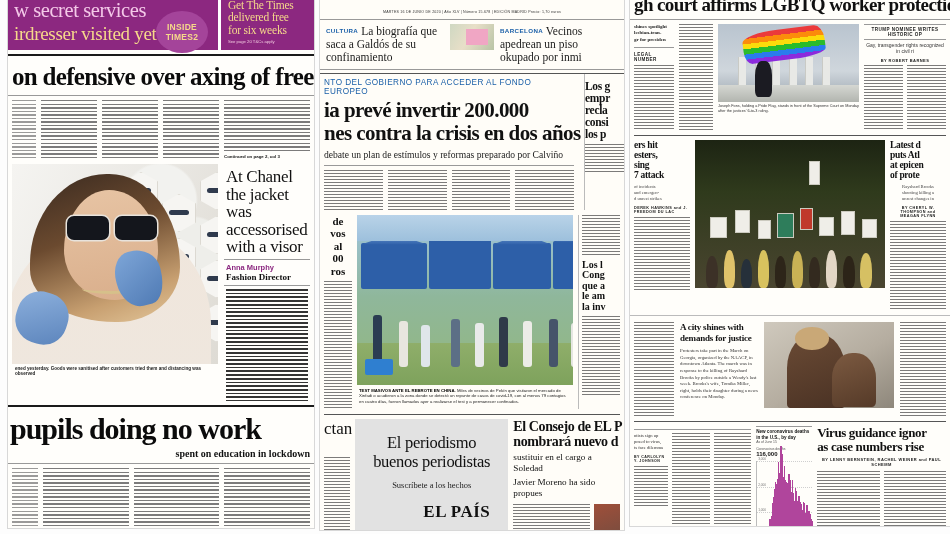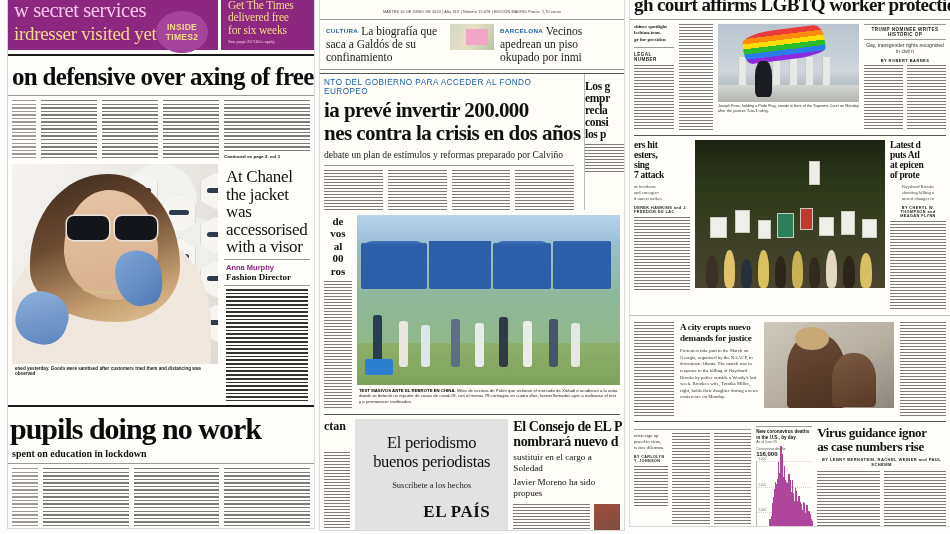--- a/index.html
+++ b/index.html
@@ -73,21 +73,21 @@
   .t-promo-side .tc { color:#f0c8dd; font-size:4.2px; margin-top:3px;
                       font-family:"Liberation Sans", sans-serif; }
   .t-head {
     font-size:25px; line-height:27px; font-weight:bold; letter-spacing:-.7px;
     padding:7px 4px 5px 4px; white-space:nowrap; color:#0b0b0b;
   }
   .t-head2 {
     font-size:30px; line-height:31px; font-weight:bold; letter-spacing:-1px;
     padding:6px 2px 2px 2px; white-space:nowrap; color:#0b0b0b;
   }
-  .t-sub { font-size:10px; font-weight:bold; padding:2px 4px 4px 4px; color:#111; }
+  .t-sub { font-size:10px; font-weight:bold; padding:2px 4px 4px 4px; color:#111;text-align:right; }
   .t-photo { position:relative; height:200px; overflow:hidden; background:#e7e4df; }
   .t-cap { font-size:4.6px; font-weight:bold; padding:2px 3px; color:#222;
            font-family:"Liberation Sans", sans-serif; }
   .t-chanel { font-size:17px; line-height:17.5px; padding:4px 2px 3px 2px;
               letter-spacing:-.3px; }
   .t-byline { color:#8c2880; font-size:7.5px; font-weight:bold;
               font-family:"Liberation Sans", sans-serif; }
   .t-byline2 { font-size:9px; font-weight:bold; }
 
   
@@ -441,27 +441,38 @@
           <div class="ppl" style="left:214px; height:44px; background:#e6e7e2;"></div>
 
           <div style="position:absolute;left:8px;bottom:10px;width:28px;height:16px;background:#2f7fd0;border-radius:2px"></div>
         </div>
         <div class="ep-cap">
           <b>TEST MASIVOS ANTE EL REBROTE EN CHINA.</b>
           <span>Miles de vecinos de Pekín que visitaron el mercado de Xinfadi o acudieron a la zona donde se detectó un repunte de casos de covid-19, con al menos 79 contagios en cuatro días, fueron llamados ayer a realizarse el test y a permanecer confinados.</span>
         </div>
       </div>
 
+      <div style="width:42px; border-left:.5px solid #bbb; padding-left:3px;">
+        <div class="copy tight" style="height:40px"></div>
+        <div style="font-size:10px;line-height:10.5px;font-weight:bold;margin-top:5px">
+          <div>Los l</div>
+            <div>Cong</div>
+            <div>que a</div>
+            <div>le am</div>
+            <div>la inv</div>
+        </div>
+        <div class="copy tight" style="height:80px;margin-top:4px"></div>
+      </div>
     </div>
 
     <div class="rule thin" style="margin:5px 4px 0 4px; width:auto"></div>
 
     <div style="display:flex; gap:5px; padding:4px 4px 0 4px;">
       <div style="width:26px">
-        <div style="font-size:12px;font-weight:bold">ctan</div>
+        <div style="font-size:17px;font-weight:normal">ctan</div>
         <div class="copy tight" style="height:96px;margin-top:18px"></div>
       </div>
       <div style="flex:1.25" class="ep-ad">
         <h3>El periodismo</h3>
         <h3>buenos periodistas</h3>
         <p>Suscríbete a los hechos</p>
         <div class="ep-logo">EL PAÍS</div>
       </div>
       <div style="flex:1; min-width:0;">
         <div class="ep-cons">El Consejo de EL P</div>
@@ -588,21 +599,21 @@
         <div class="copy tight" style="height:90px;margin-top:3px"></div>
       </div>
     </div>
 
     <div style="display:flex; gap:6px; padding:6px 4px 0 4px; border-top:.5px solid #bbb; margin-top:4px;">
       <div style="width:40px" class="copy tight">
           <div style="height:84px"></div>
         </div>
       <div style="width:78px">
         <div style="font-size:9px;line-height:10.5px;font-weight:bold;letter-spacing:-.2px">
-          <div>A city erupts nuevo</div>
+          <div>A city shines with</div>
           <div>demands for justice</div>
         </div>
         <div style="font-size:4.8px;line-height:6.6px;color:#333;padding-top:5px">Protesters take part in the March on Georgia, organized by the NAACP, in downtown Atlanta. The march was in response to the killing of Rayshard Brooks by police outside a Wendy's last week. Brooks's wife, Tomika Miller, right, holds their daughter during a news conference on Monday.</div>
       </div>
       <div style="flex:1; min-width:0;">
         <div class="us-photo" style="height:86px">
           <div class="mc">
             <div class="mc-w"></div>
             <div class="mc-hair"></div>
             <div class="mc-c"></div>

